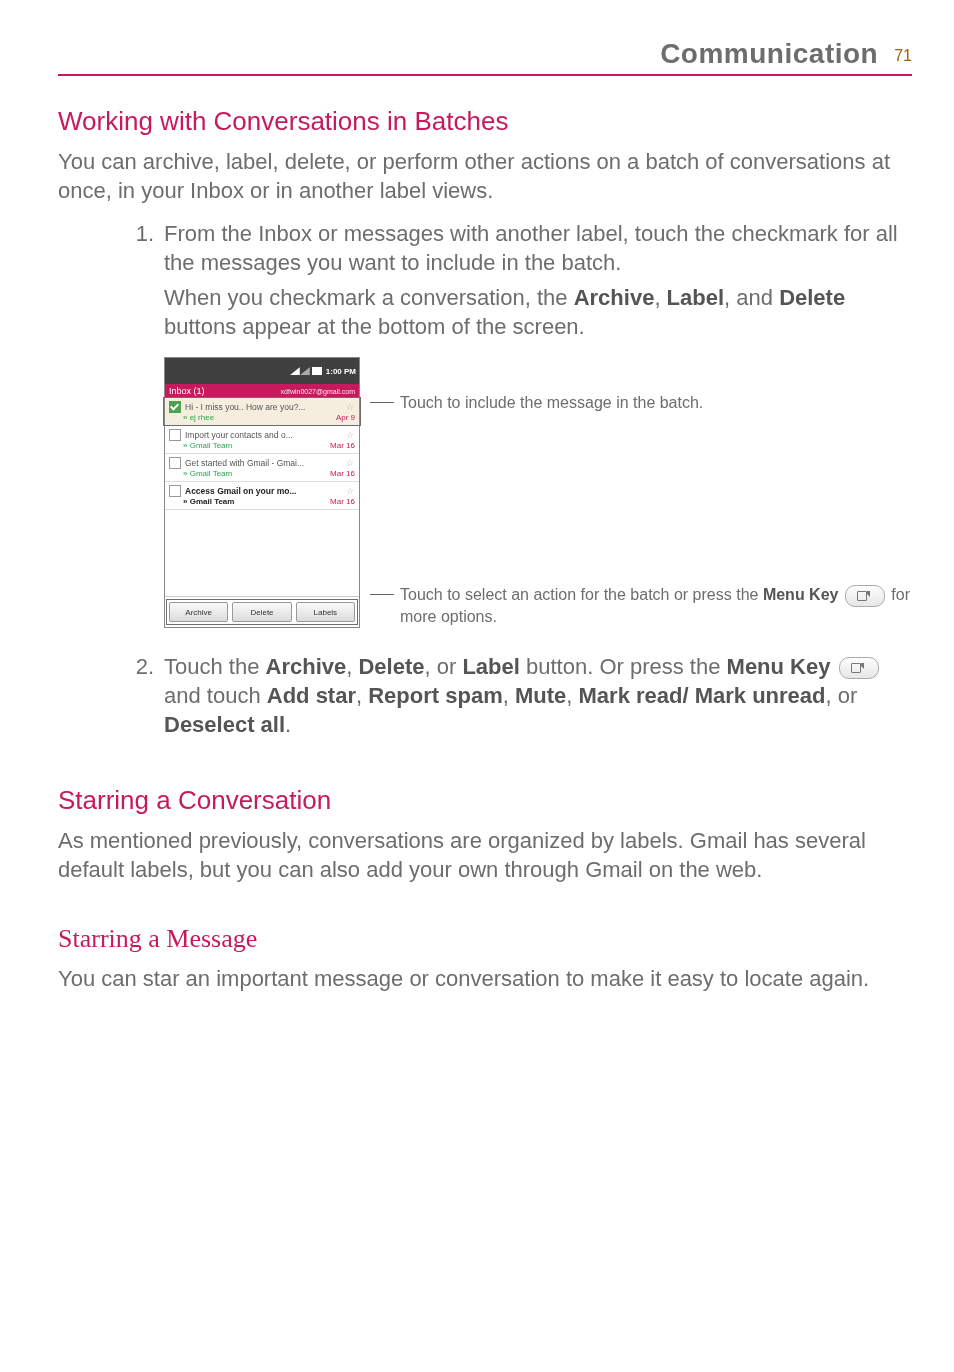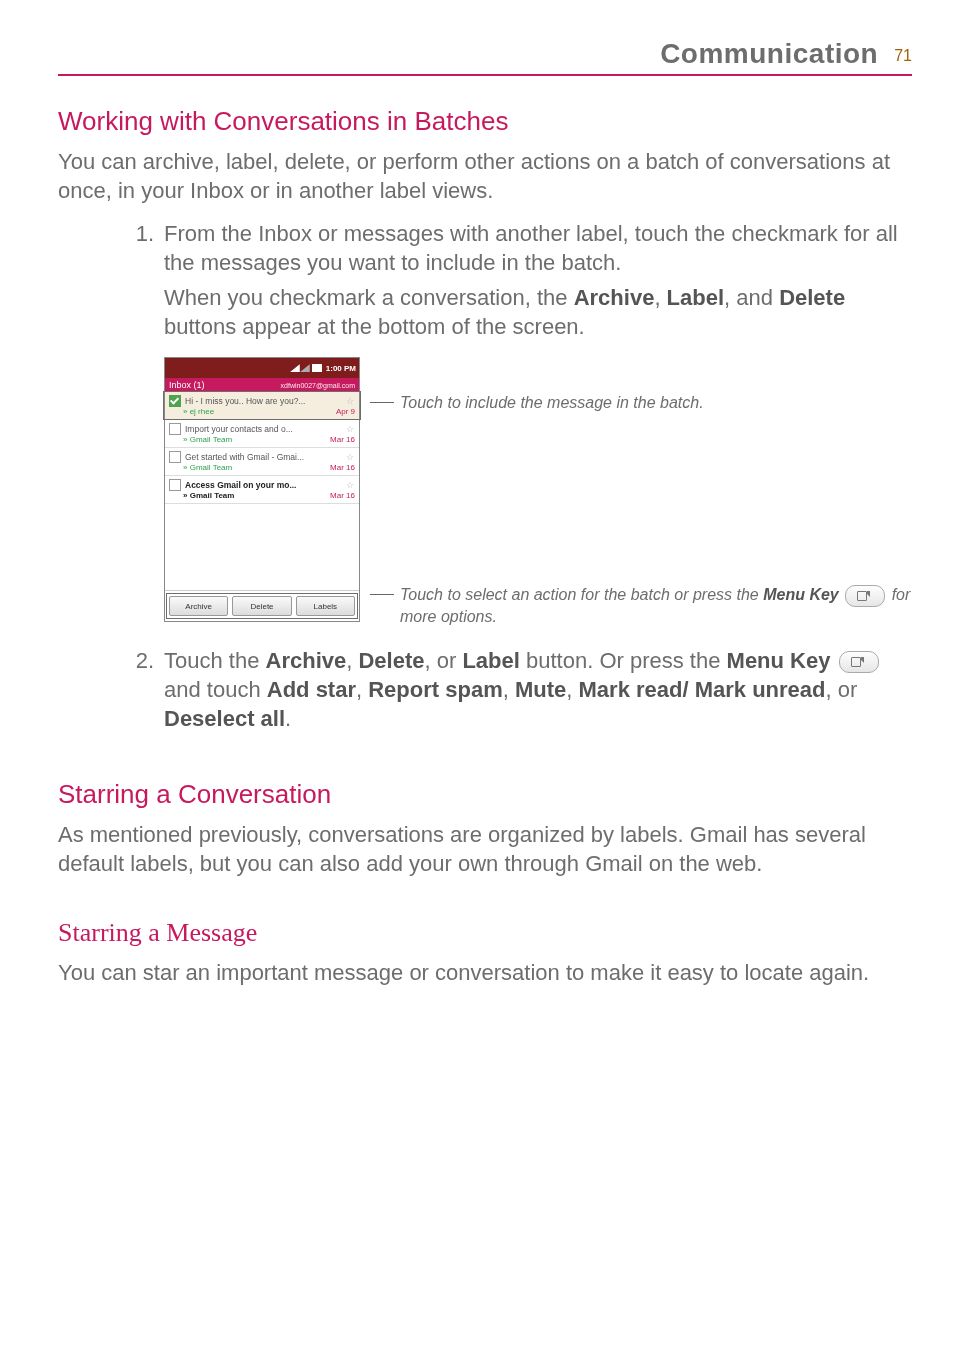--- a/index.html
+++ b/index.html
@@ -80,22 +80,22 @@
     align-items: flex-start;
     margin: 10px 0 24px 106px;
   }
   .phone-shot {
     width: 194px;
     border: 1px solid #888;
     background: #fff;
     font-family: Arial, Helvetica, sans-serif;
   }
   .statusbar {
-    height: 20px;
-    background: #7f1d1d;
+    height: 26px;
+    background: #404040;
     display: flex;
     justify-content: flex-end;
     align-items: center;
     padding: 0 3px;
   }
   .statusbar .icons {
     display: flex;
     gap: 2px;
     align-items: center;
   }
@@ -231,21 +231,20 @@
     flex: 0 0 24px;
     height: 0;
     border-top: 1px solid #666;
     margin-top: 9px;
     margin-right: 6px;
   }
   .callout .text {
     font-size: 16px;
     color: #6d6d6d;
     line-height: 1.3;
-    font-style: italic;
   }
   .callout .text .bold { color:#555; }
   .menu-key-icon {
     display: inline-block;
     vertical-align: middle;
     width: 38px;
     height: 20px;
     border: 1px solid #aaa;
     border-radius: 10px;
     position: relative;

